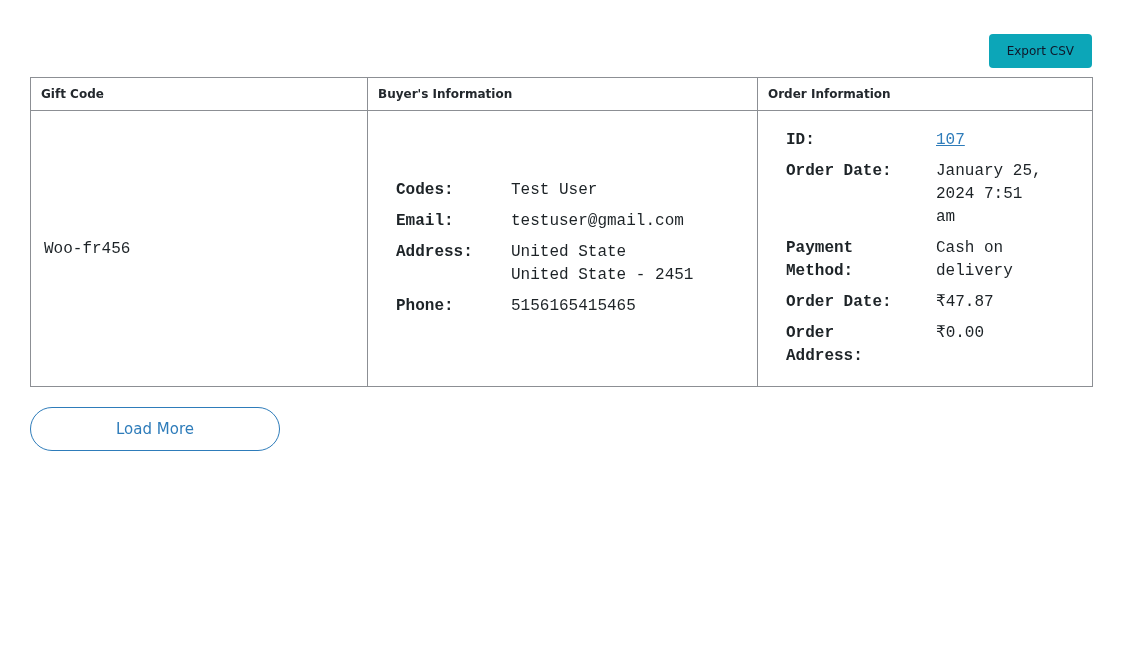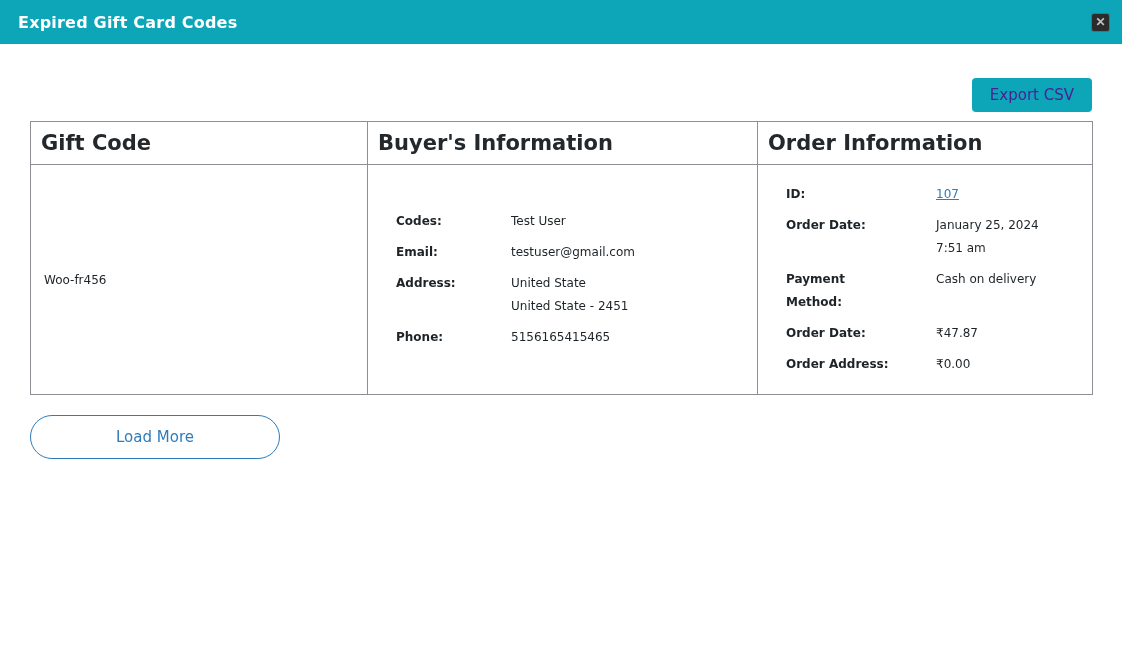--- a/index.html
+++ b/index.html
@@ -42,48 +42,49 @@
   }
   
   .content { padding: 0 30px; }
   .toolbar {
     display: flex;
     justify-content: flex-end;
     margin: 34px 0 9px 0;
   }
   .export-btn {
     background: #0ca6b8;
-    color: #4c1d95;
+    color: #0f172a;
     border: none;
     border-radius: 4px;
     height: 34px;
     padding: 0 18px;
-    font-size: 15px;
+    font-size: 12px;
     font-family: inherit;
     cursor: pointer;
   }
   
   table.gift-table {
     width: 100%;
     border-collapse: collapse;
     table-layout: fixed;
   }
   .gift-table th, .gift-table td {
     border: 1px solid #8c8f94;
   }
   .gift-table th {
     text-align: left;
-    font-size: 21px;
+    font-size: 12px;
     font-weight: bold;
     color: #23282d;
     padding: 9px 10px;
   }
   .gift-table td {
     vertical-align: middle;
-    font-size: 12px;
+    font-size: 16px;
+    font-family: Liberation Mono, monospace;
   }
   .col-code   { width: 337px; }
   .col-buyer  { width: 390px; }
   .col-order  { width: 335px; }
   .cell-code  { padding-left: 13px; }
   .info { padding: 10px 8px 10px 28px; }
   .info-row { display: flex; align-items: flex-start; margin: 8px 0; }
   .info-row .lbl {
     font-weight: bold;
     line-height: 23px;
@@ -115,26 +116,20 @@
     font-size: 15px;
     font-family: inherit;
     cursor: pointer;
   }
 </style>
 </head>
 <body>
 
 <div>
 
-  <div class="modal-header">
-    <span class="modal-title">Expired Gift Card Codes</span>
-    <button class="close-btn">
-      <span>✕</span>
-    </button>
-  </div>
 
   <div class="content">
 
     <div class="toolbar">
       <button class="export-btn">Export CSV</button>
     </div>
 
     <table class="gift-table">
       <colgroup>
         <col class="col-code">

